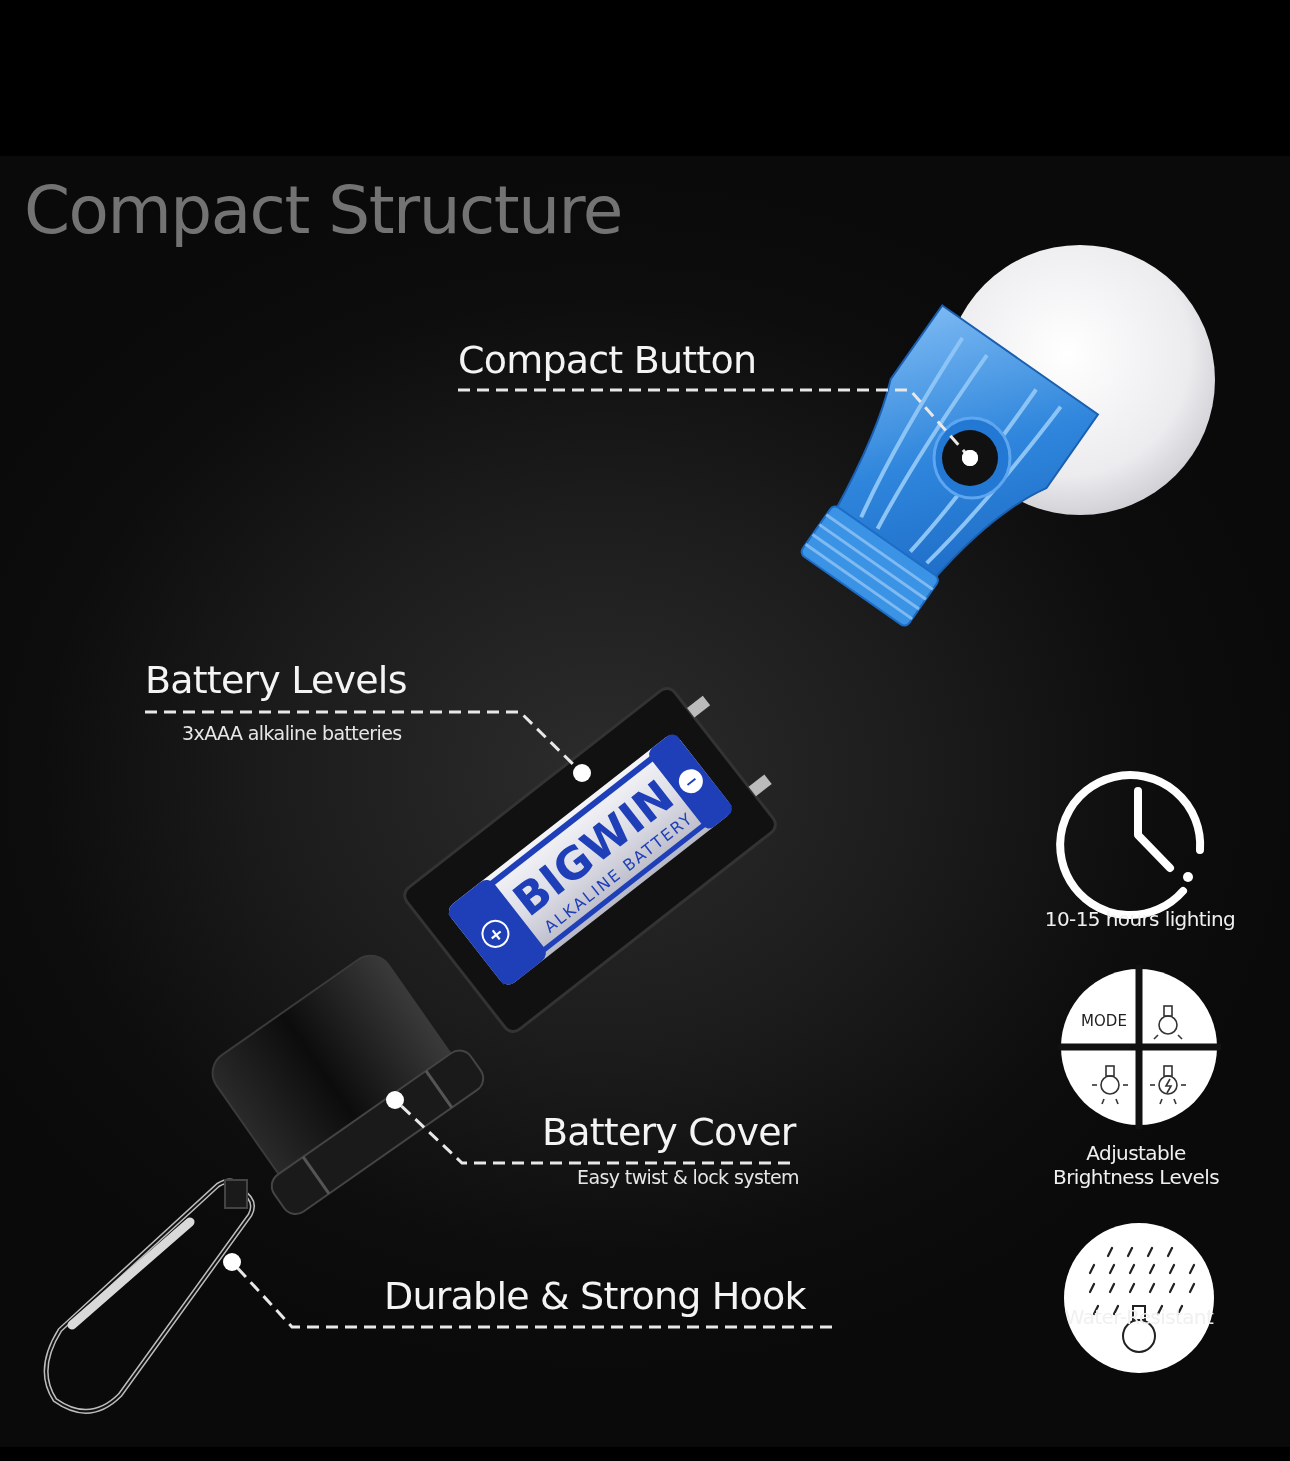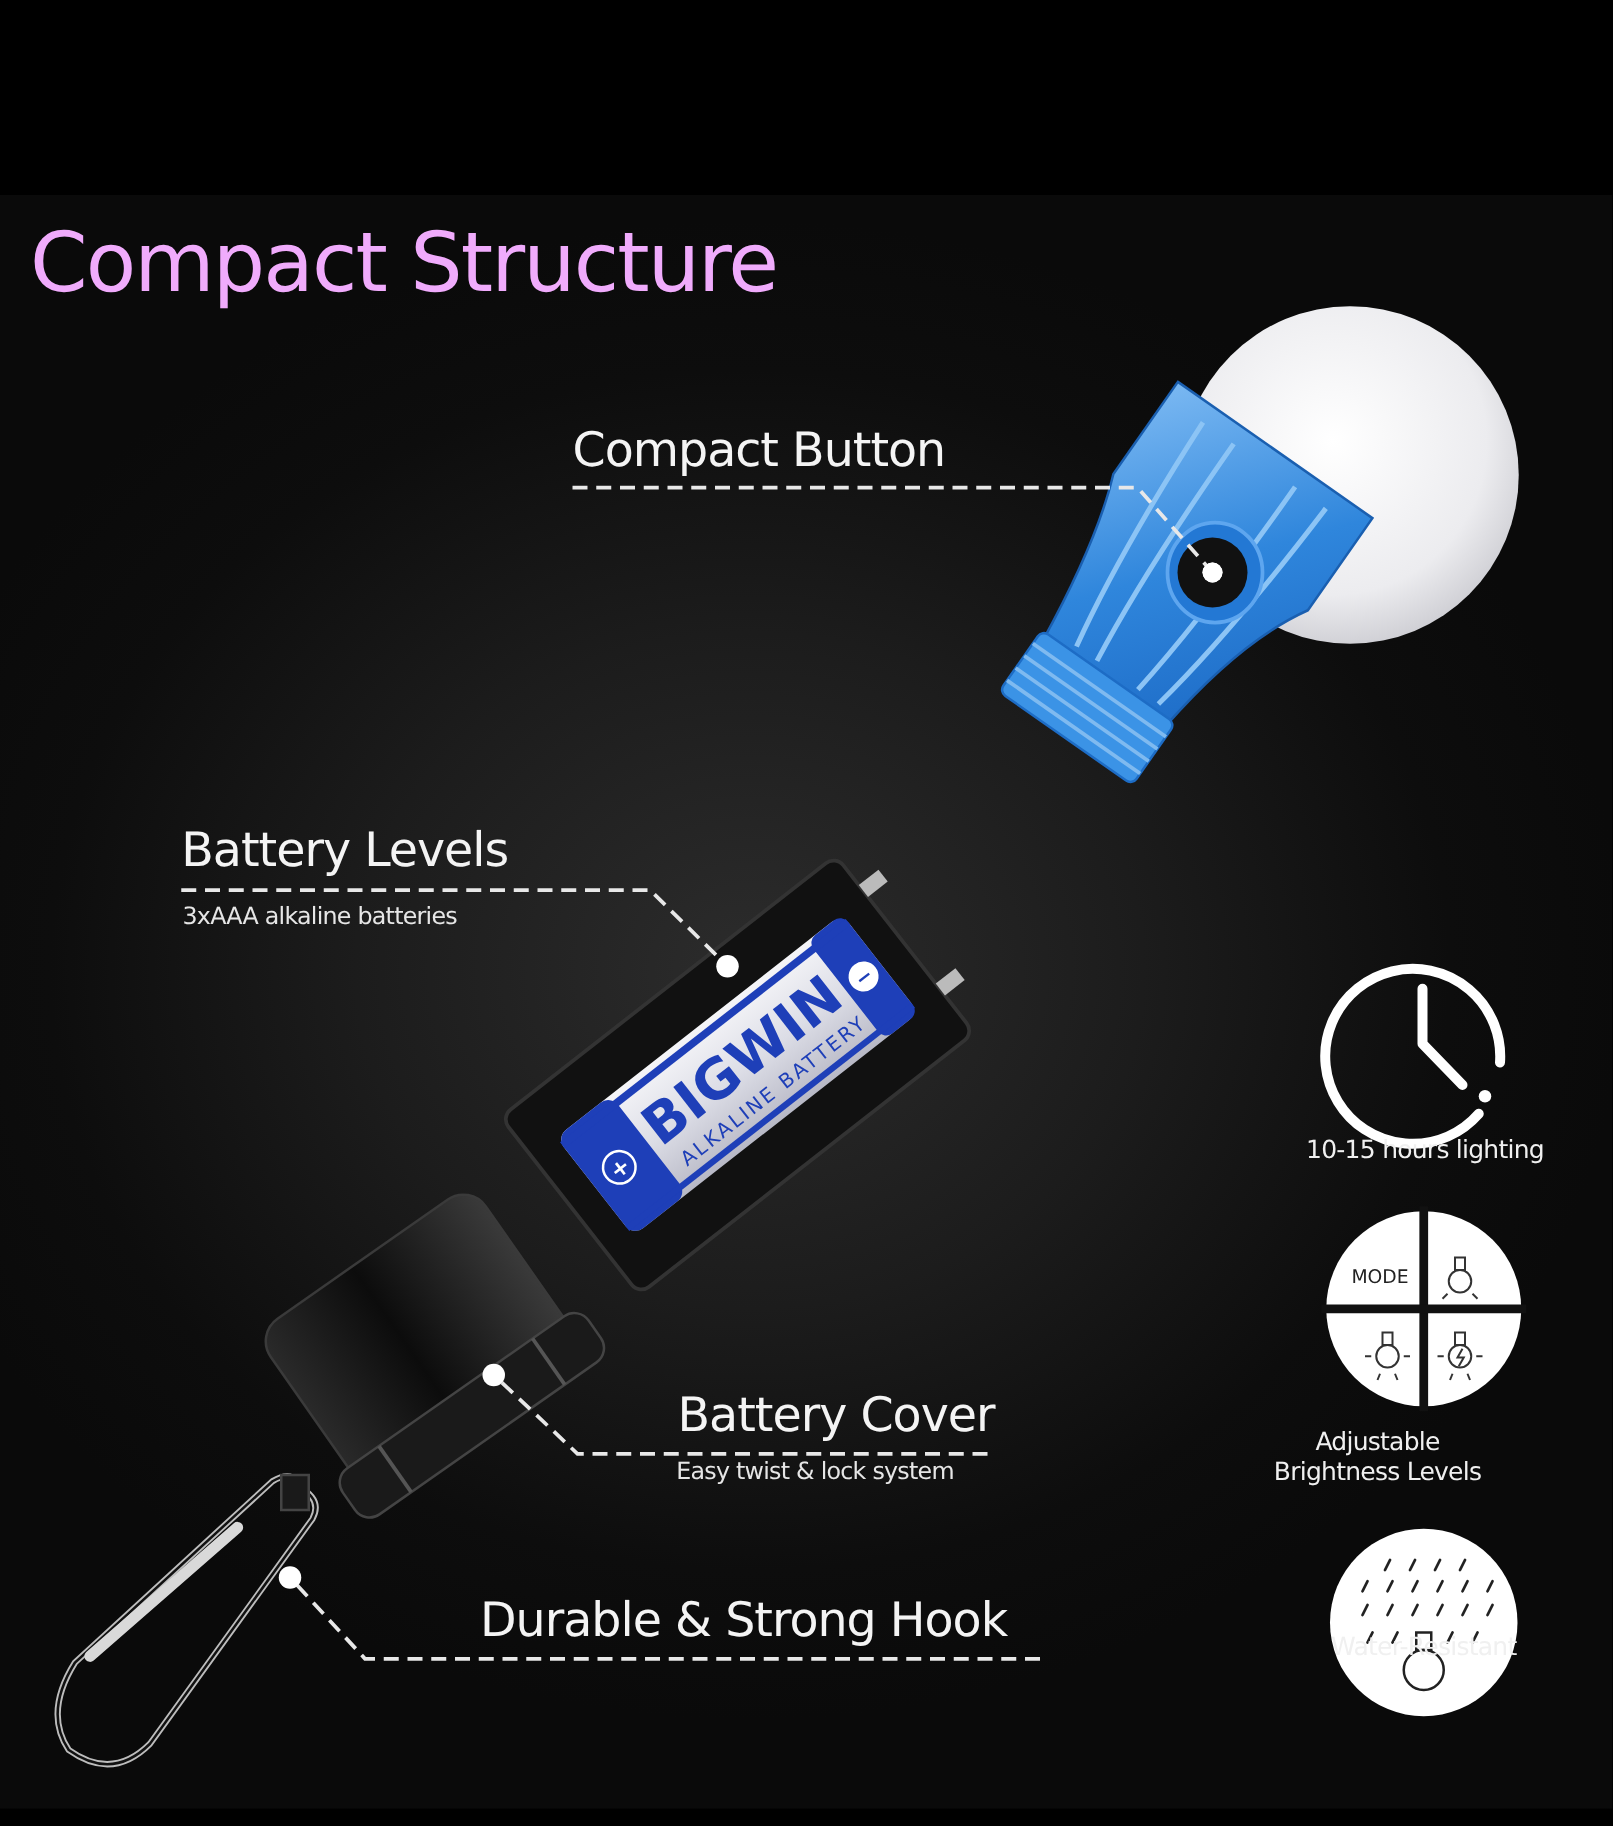--- a/index.html
+++ b/index.html
@@ -2,25 +2,25 @@
 <html><head>
 <meta charset="utf-8">
 <style>
   html, body { margin: 0; padding: 0; background: #000; }
   body { width: 1290px; height: 1461px; position: relative; overflow: hidden; font-family: "DejaVu Sans", "Liberation Sans", sans-serif; color: #fff; }
   .top-band { position: absolute; left: 0; top: 0; width: 1290px; height: 156px; background: #000; }
   .panel { position: absolute; left: 0; top: 156px; width: 1290px; height: 1291px;
     background: radial-gradient(ellipse 700px 600px at 600px 620px, #2c2c2c 0%, #1c1c1c 45%, #0d0d0d 80%, #0a0a0a 100%); }
   .bottom-band { position: absolute; left: 0; top: 1447px; width: 1290px; height: 14px; background: #000; }
 
-  .title { position: absolute; left: 24px; top: 172px; font-size: 66px; font-weight: normal; letter-spacing: -1.5px; color: #f0abfc; white-space: nowrap; }
+  .title { position: absolute; left: 24px; top: 172px; font-size: 66px; font-weight: normal; letter-spacing: -1.5px; color: #737373; white-space: nowrap; }
 
   .label { position: absolute; color: #f4f4f4; white-space: nowrap; letter-spacing: -0.8px; }
   .label.big { font-size: 38px; }
-  .label.sub { font-size: 19px; color: #e6e6e6; letter-spacing: -0.6px; }
+  .label.sub { font-size: 19px; color: #e6e6e6; letter-spacing: -0.6px; margin-left: 36px; }
 
   svg.art { position: absolute; left: 0; top: 0; width: 1290px; height: 1461px; }
 
   .feature { position: absolute; text-align: center; }
   .feature .txt { font-size: 20px; color: #f0f0f0; letter-spacing: -0.6px; line-height: 24px; white-space: nowrap; }
 </style>
 </head>
 <body>
 
 <div class="top-band"></div>
@@ -196,19 +196,19 @@
 <div class="label sub" style="left:146px; top:722px;">3xAAA alkaline batteries</div>
 
 <div class="label big" style="left:530px; top:1110px;margin-left:12px;">Battery Cover</div>
 <div class="label sub" style="left:541px; top:1166px;">Easy twist &amp; lock system</div>
 
 <div class="label big" style="left:384px; top:1274px;">Durable &amp; Strong Hook</div>
 
 <div class="feature" style="left:1020px; top:907px; width:240px;">
   <div class="txt">10-15 hours lighting</div>
 </div>
-<div class="feature" style="left:983px; top:1141px; width:238px;">
+<div class="feature" style="left:1017px; top:1141px; width:238px;">
   <div class="txt">Adjustable</div>
   <div class="txt">Brightness Levels</div>
 </div>
 <div class="feature" style="left:1030px; top:1305px; width:218px;">
   <div class="txt">Water-Resistant</div>
 </div>
 
 </body></html>

